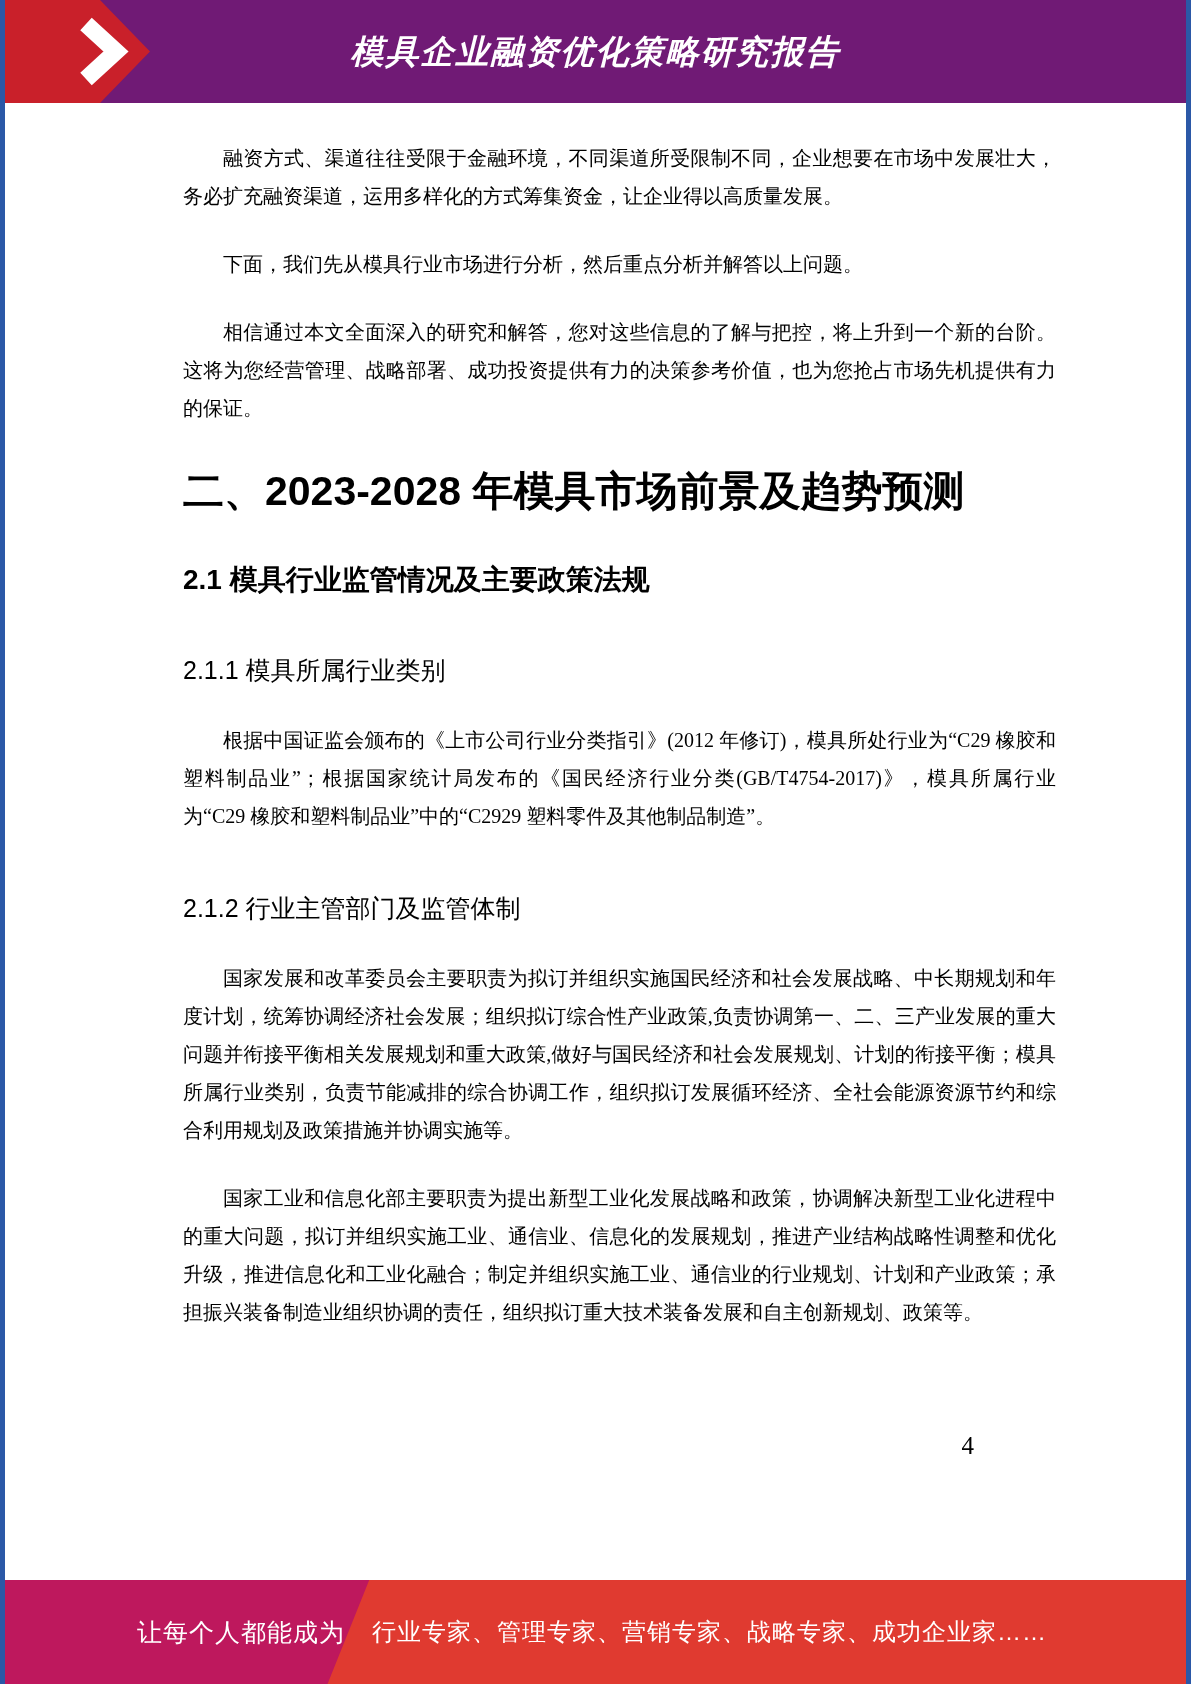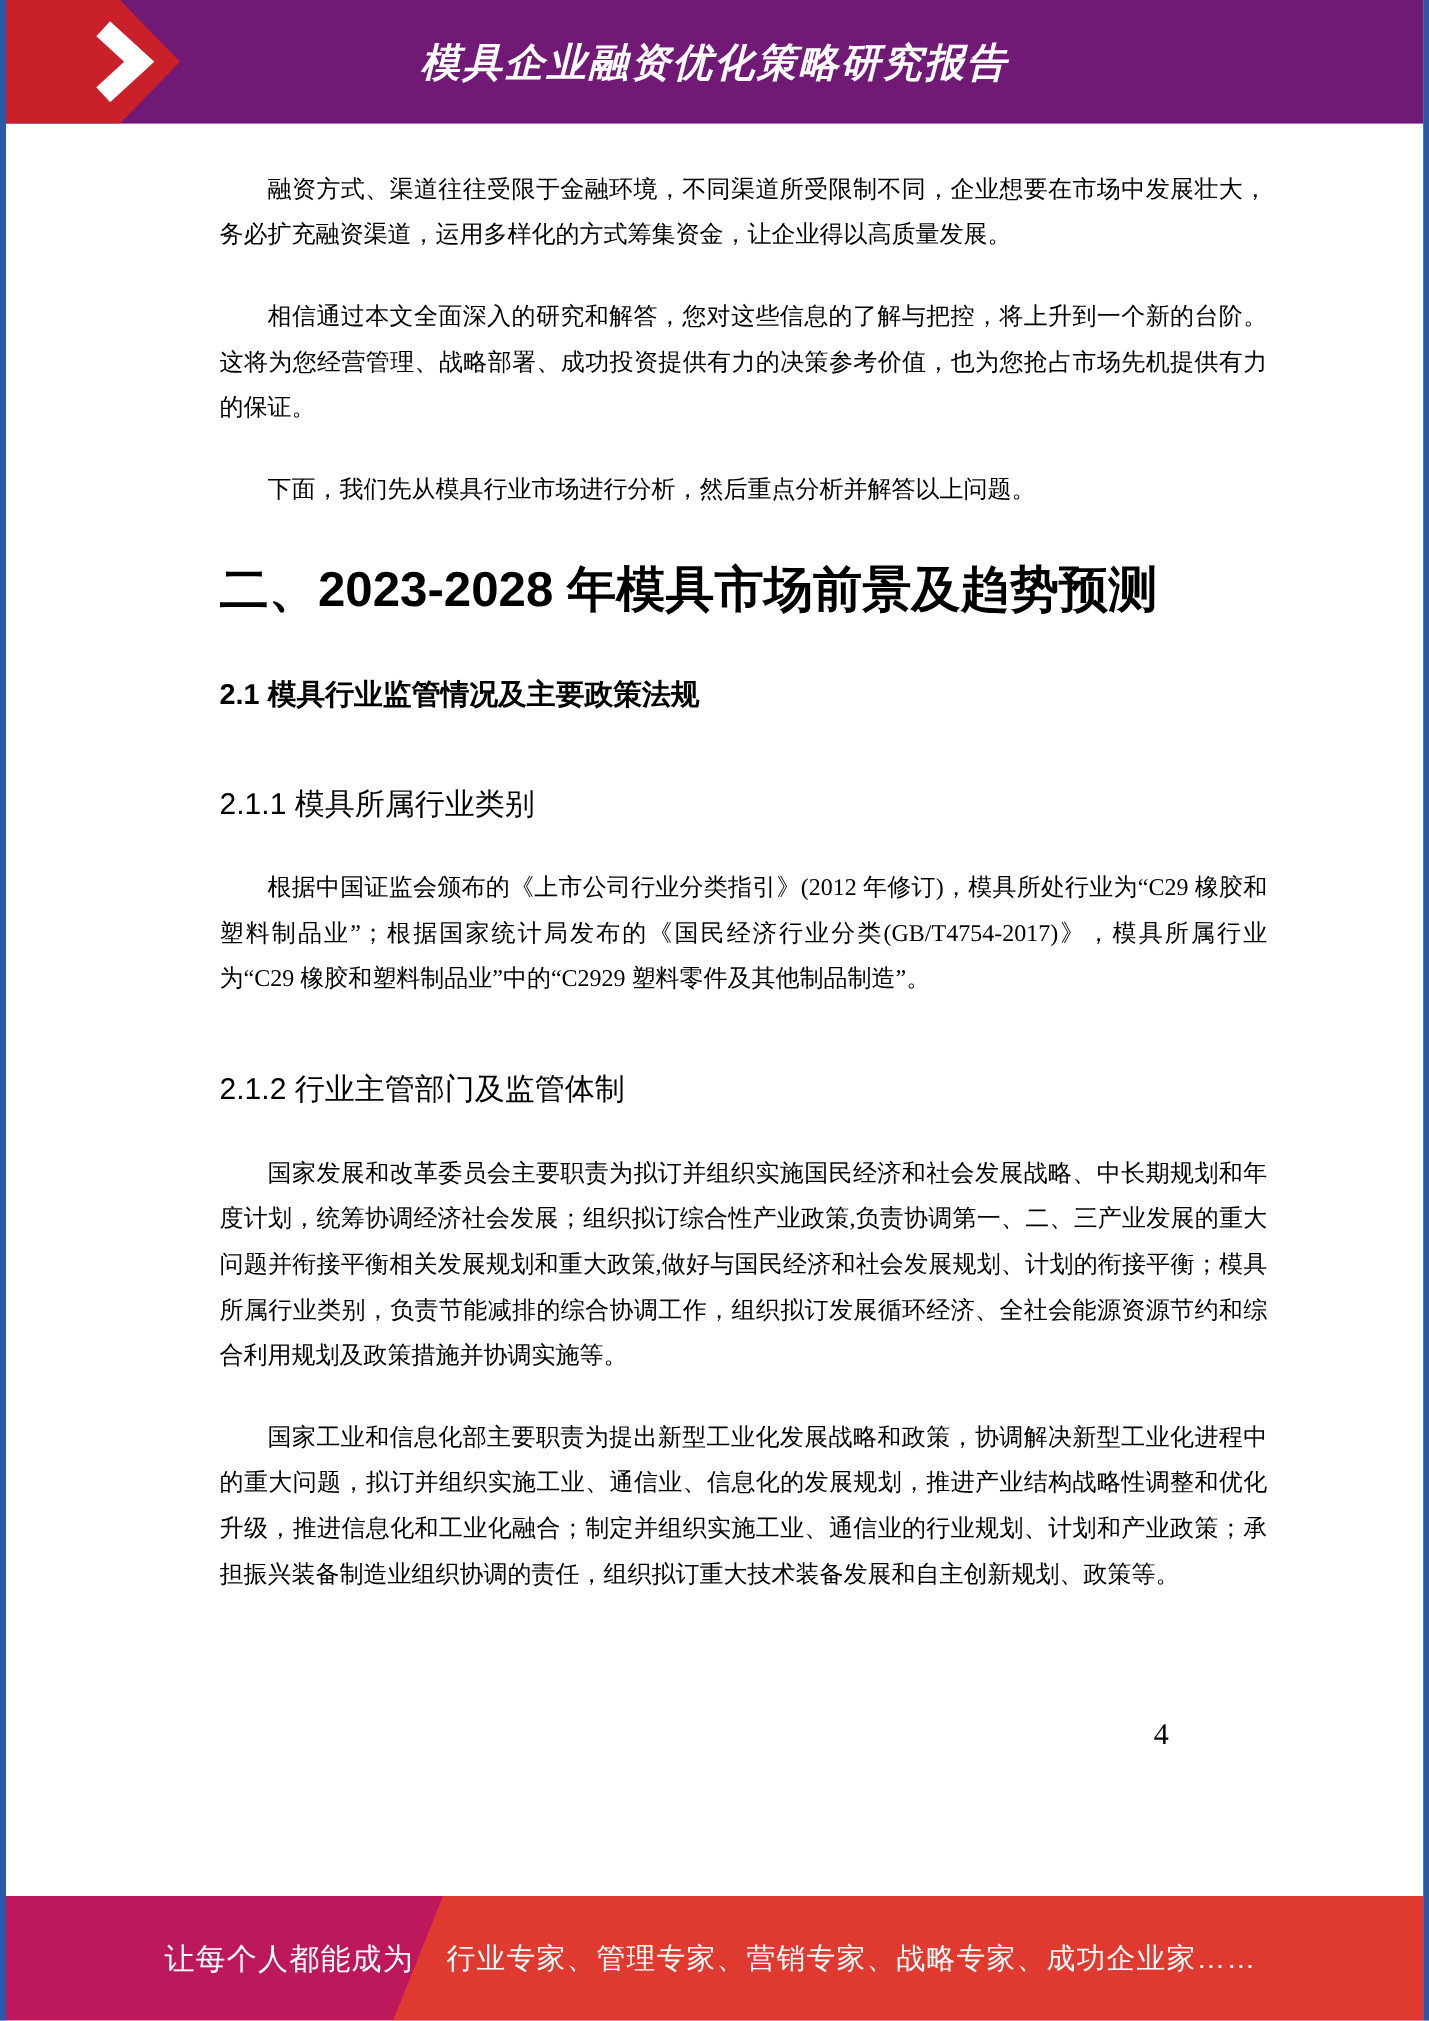--- a/index.html
+++ b/index.html
@@ -63,21 +63,21 @@
     font-family: "Liberation Sans", sans-serif;
     font-weight: bold;
     font-size: 41px;
     line-height: 44px;
     margin: 42px 0 10px 0;
     color: #000;
   }
   .h2 {
     font-family: "Liberation Sans", sans-serif;
     font-weight: bold;
-    font-size: 24px;
+    font-size: 28px;
     line-height: 34px;
     margin: 50px 0 10px 0;
   }
   .h3 {
     font-family: "Liberation Sans", sans-serif;
     font-weight: normal;
     font-size: 25px;
     line-height: 34px;
     margin: 56px 0 34px 0;
   }
@@ -138,22 +138,22 @@
         <polygon points="0,0 100,0 150,51.5 100,103 0,103" fill="#c9202a"></polygon>
         <polyline points="86,24 116,51.5 86,79" stroke="#ffffff" stroke-width="17" fill="none"></polyline>
       </svg>
     </span>
     <div class="header-title">模具企业融资优化策略研究报告</div>
   </div>
 
   <main class="content">
     <div class="spacer-top"></div>
     <p>融资方式、渠道往往受限于金融环境，不同渠道所受限制不同，企业想要在市场中发展壮大，务必扩充融资渠道，运用多样化的方式筹集资金，让企业得以高质量发展。</p>
+    <p>下面，我们先从模具行业市场进行分析，然后重点分析并解答以上问题。</p>
     <p>相信通过本文全面深入的研究和解答，您对这些信息的了解与把控，将上升到一个新的台阶。这将为您经营管理、战略部署、成功投资提供有力的决策参考价值，也为您抢占市场先机提供有力的保证。</p>
-    <p>下面，我们先从模具行业市场进行分析，然后重点分析并解答以上问题。</p>
 
     <div class="h1">二、2023-2028 年模具市场前景及趋势预测</div>
     <div class="h2">2.1 模具行业监管情况及主要政策法规</div>
 
     <div class="h3">2.1.1 模具所属行业类别</div>
     <p>根据中国证监会颁布的《上市公司行业分类指引》(2012 年修订)，模具所处行业为“C29 橡胶和塑料制品业”；根据国家统计局发布的《国民经济行业分类(GB/T4754-2017)》，模具所属行业为“C29 橡胶和塑料制品业”中的“C2929 塑料零件及其他制品制造”。</p>
 
     <div class="h3">2.1.2 行业主管部门及监管体制</div>
     <p>国家发展和改革委员会主要职责为拟订并组织实施国民经济和社会发展战略、中长期规划和年度计划，统筹协调经济社会发展；组织拟订综合性产业政策,负责协调第一、二、三产业发展的重大问题并衔接平衡相关发展规划和重大政策,做好与国民经济和社会发展规划、计划的衔接平衡；模具所属行业类别，负责节能减排的综合协调工作，组织拟订发展循环经济、全社会能源资源节约和综合利用规划及政策措施并协调实施等。</p>
     <p>国家工业和信息化部主要职责为提出新型工业化发展战略和政策，协调解决新型工业化进程中的重大问题，拟订并组织实施工业、通信业、信息化的发展规划，推进产业结构战略性调整和优化升级，推进信息化和工业化融合；制定并组织实施工业、通信业的行业规划、计划和产业政策；承担振兴装备制造业组织协调的责任，组织拟订重大技术装备发展和自主创新规划、政策等。</p>

